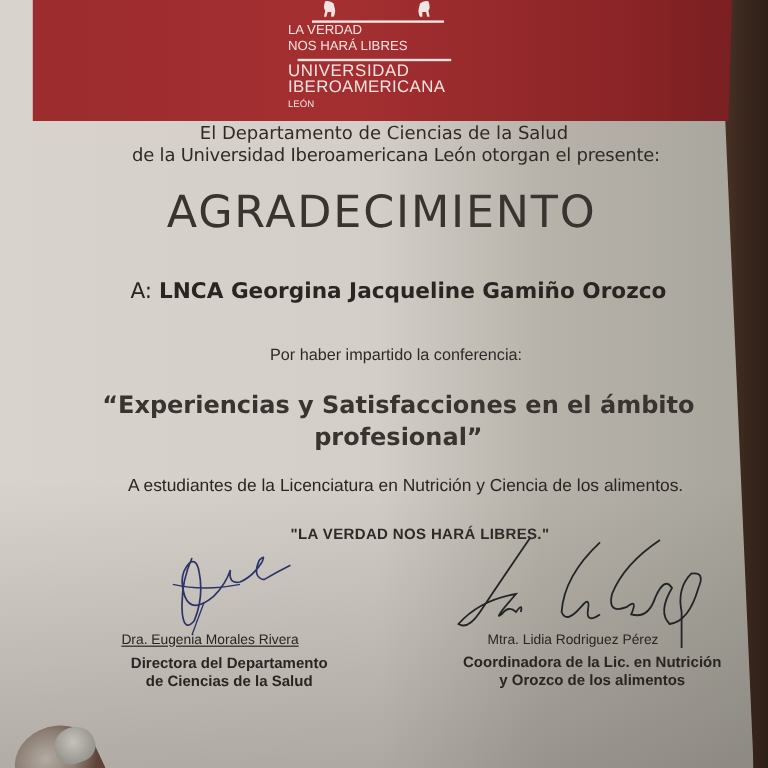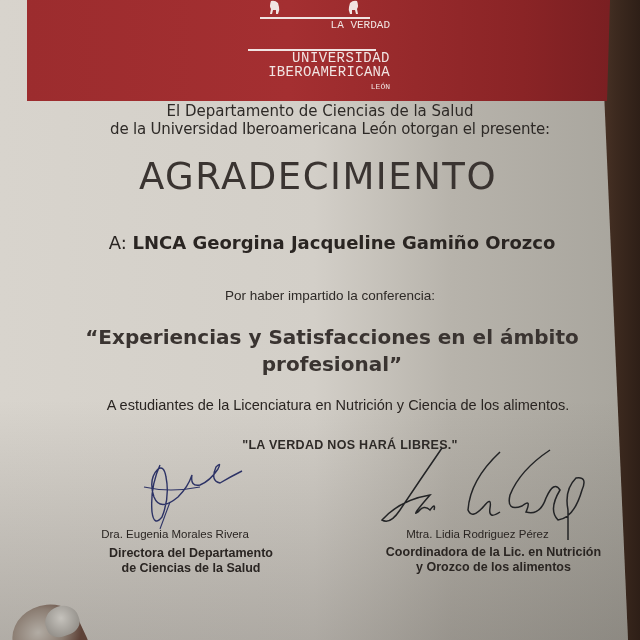--- a/index.html
+++ b/index.html
@@ -35,22 +35,22 @@
     }
     .logo .animals {
       position: absolute; left: 28px; top: 0; width: 92px; height: 16px;
       display: flex; justify-content: space-between;
     }
     .logo .animal { width: 14px; height: 15px; }
     .logo .rule {
       position: absolute; height: 1.5px; background: #f1e4e2;
     }
     .logo .line {
-      position: absolute; left: 0; width: 150px; text-align: right;
-      font-family: Liberation Mono, monospace; white-space: nowrap;
+      position: absolute; left: 0; width: 150px; text-align: left;
+      font-family: Liberation Sans, sans-serif; white-space: nowrap;
     }
     .l1 { top: 19px; font-size: 11px; letter-spacing: 0px; }
     .l2 { top: 33px; font-size: 11px; }
     .l3 { top: 50px; font-size: 14px; letter-spacing: 0.5px; }
     .l4 { top: 64px; font-size: 14px; letter-spacing: 0.3px; }
     .l5 { top: 82px; font-size: 8px; }
 
     .text-line {
       position: absolute; left: 0; width: 640px; text-align: center; white-space: nowrap;
     }
@@ -68,21 +68,21 @@
     .talk2 { top: 352px; left: 12px; font-size: 20px; font-weight: bold; color: #3a3431; }
     .audience { top: 397px; left: 18px; font-size: 14.5px; color: #2a2522; font-family: "Liberation Sans", sans-serif; }
     .motto { top: 438px; left: 30px; font-size: 12.5px; font-weight: bold; color: #2e2a27; font-family: "Liberation Sans", sans-serif; letter-spacing: 0.3px; }
 
     .sig-block { position: absolute; text-align: center; white-space: nowrap; font-family: "Liberation Sans", sans-serif; }
     .sig-left { left: 85px; top: 455px; width: 180px; }
     .sig-right { left: 360px; top: 440px; width: 235px; }
     .sig-svg { position: absolute; }
     .signer-name { position: absolute; left: 0; width: 100%; font-size: 11.5px; color: #2a2522; }
     .signer-role1, .signer-role2 { position: absolute; left: 16px; width: 100%; font-size: 12.5px; font-weight: bold; color: #2a2522; }
-    .sig-left .signer-name { top: 73px; }
+    .sig-left .signer-name { top: 73px; text-decoration: underline; }
     .sig-left .signer-role1 { top: 91px; }
     .sig-left .signer-role2 { top: 106px; text-align: center; }
     .sig-right .signer-name { top: 88px; }
     .sig-right .signer-role1 { top: 105px; }
     .sig-right .signer-role2 { top: 120px; }
 
     .finger {
       position: absolute; left: 12px; top: 605px; width: 70px; height: 60px;
       background: radial-gradient(ellipse at 40% 40%, #b2aca4 0%, #8b7d72 45%, #5e4237 75%);
       border-radius: 55% 60% 20% 30%;
@@ -108,20 +108,21 @@
   <div class="animals">
     <svg class="animal" viewBox="0 0 14 15">
       <path d="M3 1 Q7 0 10 3 L11 7 Q12 10 10 14 L8 14 L8 10 L5 10 L4 14 L2 14 L3 9 Q1 6 3 1 Z" fill="#f1e4e2"></path>
     </svg>
     <svg class="animal" viewBox="0 0 14 15">
       <path d="M11 1 Q7 0 4 3 L3 7 Q2 10 4 14 L6 14 L6 10 L9 10 L10 14 L12 14 L11 9 Q13 6 11 1 Z" fill="#f1e4e2"></path>
     </svg>
   </div>
   <div class="rule" style="left:20px; top:17px; width:110px;"></div>
   <div class="line l1">LA VERDAD</div>
+  <div class="line l2">NOS HARÁ LIBRES</div>
   <div class="rule" style="left:8px; top:49px; width:128px;"></div>
   <div class="line l4">IBEROAMERICANA</div>
   <div class="line l3">UNIVERSIDAD</div>
   <div class="line l5">LEÓN</div>
 </div>
 
 <div class="text-line intro1">El Departamento de Ciencias de la Salud</div>
 <div class="text-line intro2">de la Universidad Iberoamericana León otorgan el presente:</div>
 
 <div class="text-line title">AGRADECIMIENTO</div>

